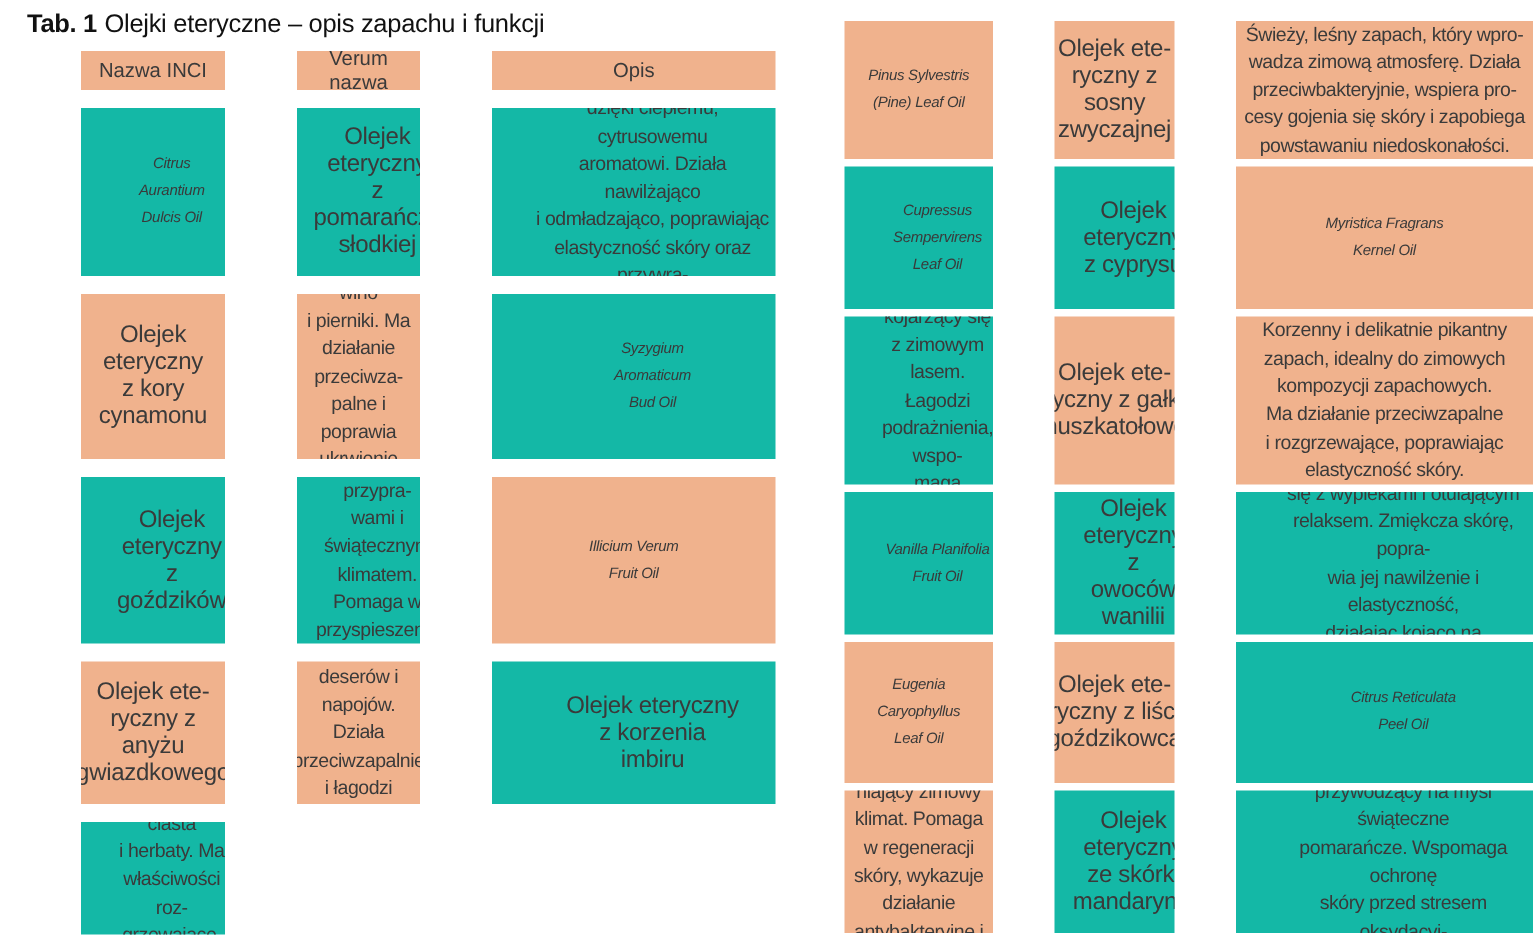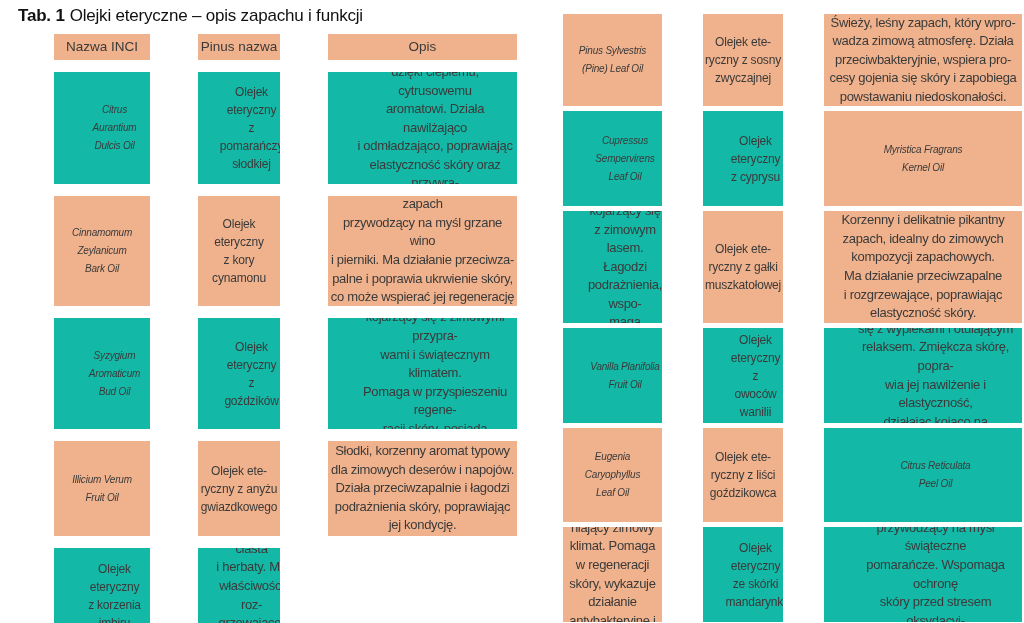--- a/index.html
+++ b/index.html
@@ -44,52 +44,49 @@
     overflow:hidden;
     padding:0 2px;
     box-sizing:border-box;
     margin-left:36px;
   }
   .dark{background:#f0b28d;}
   .light{background:#14b8a6;padding-left:27px;}
 
   .header-cell{font-size:13.5px;line-height:16px;}
   .inci{font-style:italic;font-size:10px;line-height:18px;letter-spacing:-0.2px;}
-  .polish{font-size:12px;line-height:18px;letter-spacing:-0.2px;}
+  .polish{font-size:16px;line-height:18px;letter-spacing:-0.2px;}
   .desc{font-size:13px;line-height:18.6px;letter-spacing:-0.3px;}
 </style>
 </head>
 <body>
 
 <div id="canvas">
 
   <div class="title">
     <span class="bold">Tab. 1</span><span class="rest">Olejki eteryczne – opis zapachu i funkcji</span>
   </div>
 
   <div id="left-table" class="oil-table">
     <div class="cell dark header-cell">Nazwa INCI</div>
-    <div class="cell dark header-cell">Pinus nazwa</div>
+    <div class="cell dark header-cell">Verum nazwa</div>
     <div class="cell dark header-cell">Opis</div>
 
     <div class="cell light inci">Citrus Aurantium
 Dulcis Oil</div>
     <div class="cell light polish">Olejek eteryczny
 z pomarańczy
 słodkiej</div>
     <div class="cell light desc">Kojarzy się z zimą i świętami
 dzięki ciepłemu, cytrusowemu
 aromatowi. Działa nawilżająco
 i odmładzająco, poprawiając
 elastyczność skóry oraz przywra-
 cając jej promienny wygląd.</div>
 
-    <div class="cell dark inci">Cinnamomum
-Zeylanicum
-Bark Oil</div>
     <div class="cell dark polish">Olejek eteryczny
 z kory cynamonu</div>
     <div class="cell dark desc">Rozgrzewający i korzenny zapach
 przywodzący na myśl grzane wino
 i pierniki. Ma działanie przeciwza-
 palne i poprawia ukrwienie skóry,
 co może wspierać jej regenerację
 i wygładzenie.</div>
 
     <div class="cell light inci">Syzygium

